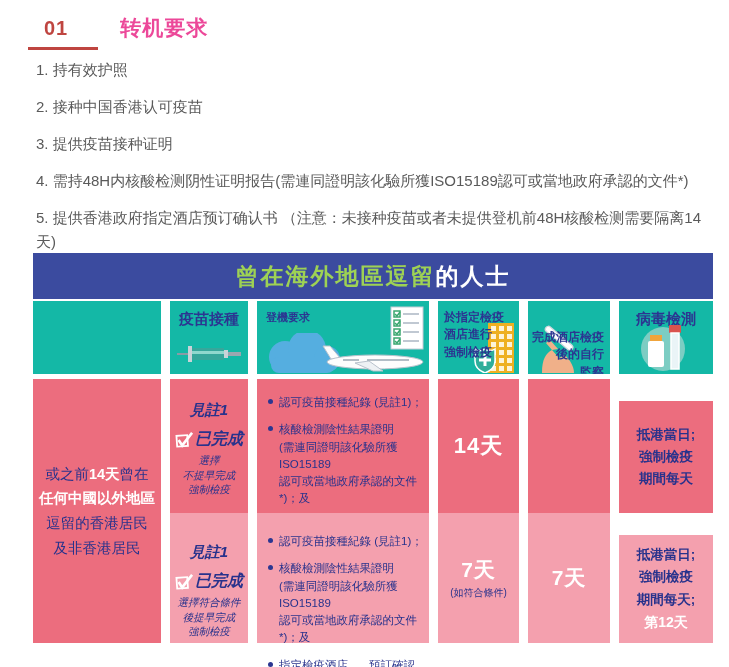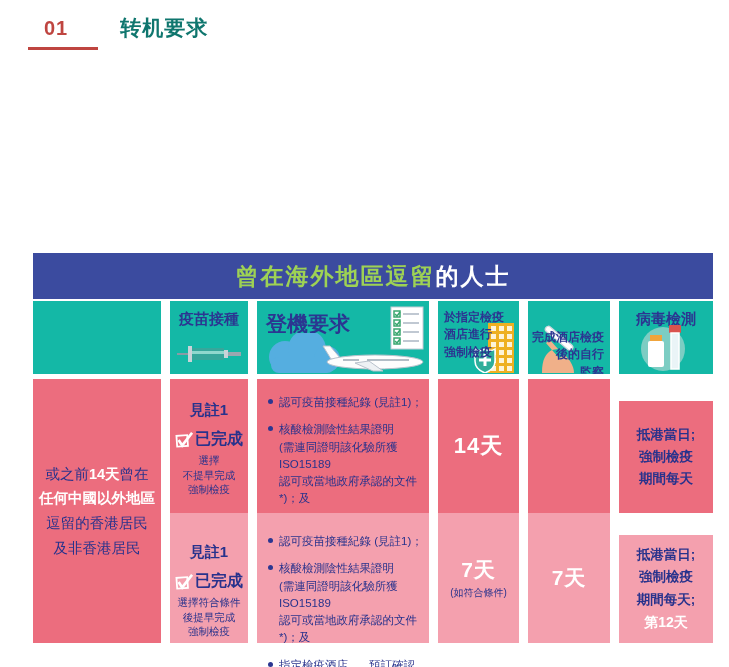--- a/index.html
+++ b/index.html
@@ -4,21 +4,21 @@
 <style>
   * { margin:0; padding:0; box-sizing:border-box; }
   html,body { background:#fff; }
   body { font-family:"Liberation Sans","DejaVu Sans",sans-serif; }
   .page { position:relative; width:729px; height:667px; background:#fff; overflow:hidden; }
 
   
   .doc-header { position:absolute; top:14px; left:28px; display:flex; align-items:flex-end; }
   .num-box { color:#bf4540; font-size:20px; font-weight:bold; border-bottom:3px solid #bf4540;
              padding:2px 30px 7px 16px; letter-spacing:1px; }
-  .sec-title { color:#0f766e; font-size:21px; font-weight:bold; margin-left:22px; padding-bottom:8px; letter-spacing:1px;text-align:center; }
+  .sec-title { color:#ec4899; font-size:21px; font-weight:bold; margin-left:22px; padding-bottom:8px; letter-spacing:1px;text-align:center; }
 
   .req-list { position:absolute; top:58px; left:36px; right:16px; list-style:none;
               color:#5a5a5a; font-size:15px; }
   .req-list li { margin-bottom:13px; line-height:1.6; }
 
   
   .table-wrap { position:absolute; top:253px; left:33px; width:680px; }
   .band { height:46px; background:#3b4b9f; display:flex; align-items:center; justify-content:center;
           font-size:23px; font-weight:bold; letter-spacing:2px; }
   .band .t-hl { color:#9ed254;text-align:center; }
@@ -26,21 +26,21 @@
 
   .grid { display:grid; margin-top:2px;
           grid-template-columns:128px 78px 172px 81px 82px 94px;
           grid-template-rows:73px 5px 134px 130px;
           column-gap:9px; }
 
   .hcell { grid-row:1; background:#14b8a6; position:relative; color:#2b3691; font-weight:bold; overflow:hidden; }
   .pre { white-space:pre-line; }
 
   .h-vax { text-align:center; font-size:15px; padding-top:9px; }
-  .h-board { font-size:21px;font-family:Liberation Mono, monospace; }
+  .h-board { font-size:11px;font-family:Liberation Mono, monospace; }
   .h-board .txt { position:absolute; top:9px; left:9px; }
   .h-hq { font-size:12px; line-height:1.45; }
   .h-hq .txt { position:absolute; top:8px; left:6px; z-index:2; }
   .h-sm { font-size:12px; line-height:1.45; text-align:right; }
   .h-sm .txt { position:absolute; top:8px; right:6px; z-index:2;margin-top:20px; }
   .h-vt { text-align:center; font-size:15px; padding-top:9px; }
 
   .icon-syringe { position:absolute; bottom:9px; left:50%; transform:translateX(-50%); }
   .icon-checklist { position:absolute; top:5px; right:5px; }
   .icon-cloudplane { position:absolute; bottom:1px; left:2px; }
@@ -52,21 +52,21 @@
   .bg-dark { background:#ec6d7e; }
   .bg-light { background:#f4a0ae; }
   .r1 { grid-row:3; }
   .r2 { grid-row:4; }
 
   .c-label { grid-column:1; grid-row:3 / span 2; display:flex; flex-direction:column;
              justify-content:center; align-items:center; text-align:center;
              font-size:14.5px; line-height:1.7; font-weight:500; }
   .hl { color:#ffffff; font-weight:bold; }
 
-  .c-vax { display:flex; flex-direction:column; align-items:center; text-align:center; padding-top:22px; }
+  .c-vax { display:flex; flex-direction:column; align-items:center; text-align:center; padding-top:22px;font-style:italic; }
   .c-vax.r2 { padding-top:30px; }
   .vax-note { font-size:15px; font-weight:bold; margin-bottom:9px; }
   .vax-status { display:flex; align-items:center; font-size:16px; font-weight:bold; }
   .cb { width:18px; height:18px; margin-right:2px; flex:none; }
   .vax-detail { font-size:10.5px; line-height:1.4; margin-top:3px; font-weight:500; }
 
   .c-board { padding:15px 6px 0 11px; font-size:11.5px; line-height:1.5; }
   .c-board.r2 { padding-top:20px; }
   .bullet { display:flex; margin-bottom:10px; }
   .dot { width:5px; height:5px; border-radius:50%; background:#2b3691; margin:5px 6px 0 0; flex:none; }
@@ -82,20 +82,27 @@
 </head>
 <body>
 
 <div class="page">
 
   <div class="doc-header">
     <div class="num-box">01</div>
     <div class="sec-title">转机要求</div>
   </div>
 
+  <ul class="req-list">
+    <li>1. 持有效护照</li>
+    <li>2. 接种中国香港认可疫苗</li>
+    <li>3. 提供疫苗接种证明</li>
+    <li>4. 需持48H内核酸检测阴性证明报告(需連同證明該化驗所獲ISO15189認可或當地政府承認的文件*)</li>
+    <li>5. 提供香港政府指定酒店预订确认书 （注意：未接种疫苗或者未提供登机前48H核酸检测需要隔离14天)</li>
+  </ul>
 
   <div class="table-wrap">
 
     <div class="band">
       <span class="t-hl">曾在海外地區逗留</span>
         <span class="t-rest">的人士</span>
     </div>
 
     <div class="grid">
 

